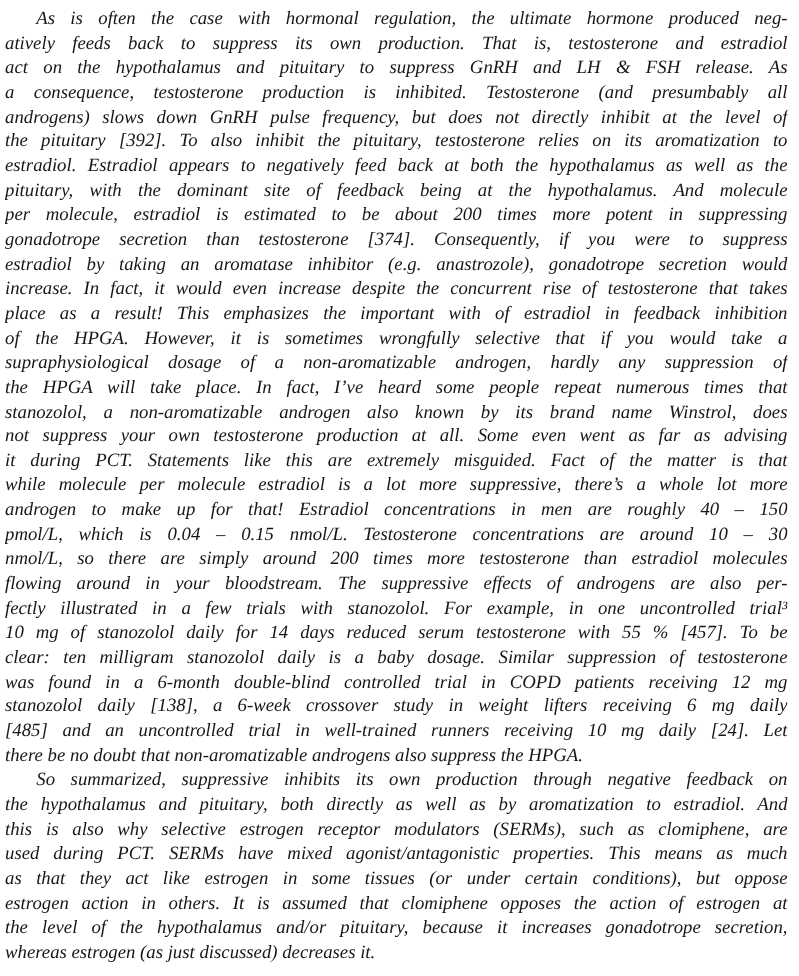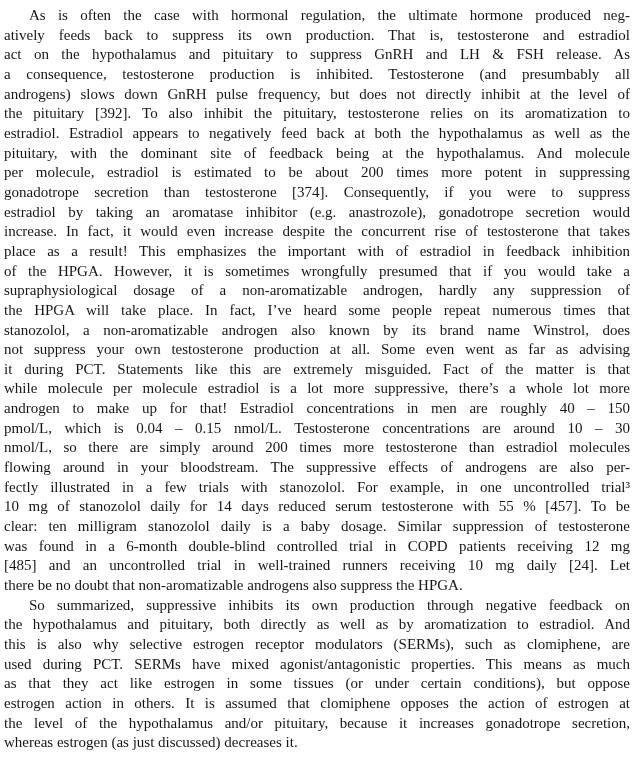--- a/index.html
+++ b/index.html
@@ -11,20 +11,21 @@
     position: relative;
     width: 639px;
     height: 781px;
     background: #ffffff;
     box-sizing: border-box;
     padding: 6px 9px 1px 4px;
     font-family: "Liberation Serif", "DejaVu Serif", serif;
     font-size: 15px;
     color: #161616;
     overflow: hidden;
+    font-style: italic;
   }
   .para {
     margin: 0;
   }
   .line {
     line-height: 19.66px;
     height: 19.66px;
     text-align: justify;
     text-align-last: justify;
     overflow: hidden;
@@ -50,35 +51,36 @@
     <div class="line">a consequence, testosterone production is inhibited. Testosterone (and presumbably all</div>
     <div class="line">androgens) slows down GnRH pulse frequency, but does not directly inhibit at the level of</div>
     <div class="line">the pituitary [392]. To also inhibit the pituitary, testosterone relies on its aromatization to</div>
     <div class="line">estradiol. Estradiol appears to negatively feed back at both the hypothalamus as well as the</div>
     <div class="line">pituitary, with the dominant site of feedback being at the hypothalamus. And molecule</div>
     <div class="line">per molecule, estradiol is estimated to be about 200 times more potent in suppressing</div>
     <div class="line">gonadotrope secretion than testosterone [374]. Consequently, if you were to suppress</div>
     <div class="line">estradiol by taking an aromatase inhibitor (e.g. anastrozole), gonadotrope secretion would</div>
     <div class="line">increase. In fact, it would even increase despite the concurrent rise of testosterone that takes</div>
     <div class="line">place as a result! This emphasizes the important with of estradiol in feedback inhibition</div>
-    <div class="line">of the HPGA. However, it is sometimes wrongfully presumed that if you would take a</div>
+    <div class="line">of the HPGA. However, it is sometimes wrongfully selective that if you would take a</div>
     <div class="line">supraphysiological dosage of a non-aromatizable androgen, hardly any suppression of</div>
     <div class="line">the HPGA will take place. In fact, I’ve heard some people repeat numerous times that</div>
     <div class="line">stanozolol, a non-aromatizable androgen also known by its brand name Winstrol, does</div>
     <div class="line">not suppress your own testosterone production at all. Some even went as far as advising</div>
     <div class="line">it during PCT. Statements like this are extremely misguided. Fact of the matter is that</div>
     <div class="line">while molecule per molecule estradiol is a lot more suppressive, there’s a whole lot more</div>
     <div class="line">androgen to make up for that! Estradiol concentrations in men are roughly 40 – 150</div>
     <div class="line">pmol/L, which is 0.04 – 0.15 nmol/L. Testosterone concentrations are around 10 – 30</div>
     <div class="line">nmol/L, so there are simply around 200 times more testosterone than estradiol molecules</div>
     <div class="line">flowing around in your bloodstream. The suppressive effects of androgens are also per-</div>
     <div class="line">fectly illustrated in a few trials with stanozolol. For example, in one uncontrolled trial³</div>
     <div class="line">10 mg of stanozolol daily for 14 days reduced serum testosterone with 55 % [457]. To be</div>
     <div class="line">clear: ten milligram stanozolol daily is a baby dosage. Similar suppression of testosterone</div>
     <div class="line">was found in a 6-month double-blind controlled trial in COPD patients receiving 12 mg</div>
+    <div class="line">stanozolol daily [138], a 6-week crossover study in weight lifters receiving 6 mg daily</div>
     <div class="line">[485] and an uncontrolled trial in well-trained runners receiving 10 mg daily [24]. Let</div>
     <div class="line last">there be no doubt that non-aromatizable androgens also suppress the HPGA.</div>
   </div>
 
   <div class="para">
     <div class="line first">So summarized, suppressive inhibits its own production through negative feedback on</div>
     <div class="line">the hypothalamus and pituitary, both directly as well as by aromatization to estradiol. And</div>
     <div class="line">this is also why selective estrogen receptor modulators (SERMs), such as clomiphene, are</div>
     <div class="line">used during PCT. SERMs have mixed agonist/antagonistic properties. This means as much</div>
     <div class="line">as that they act like estrogen in some tissues (or under certain conditions), but oppose</div>

